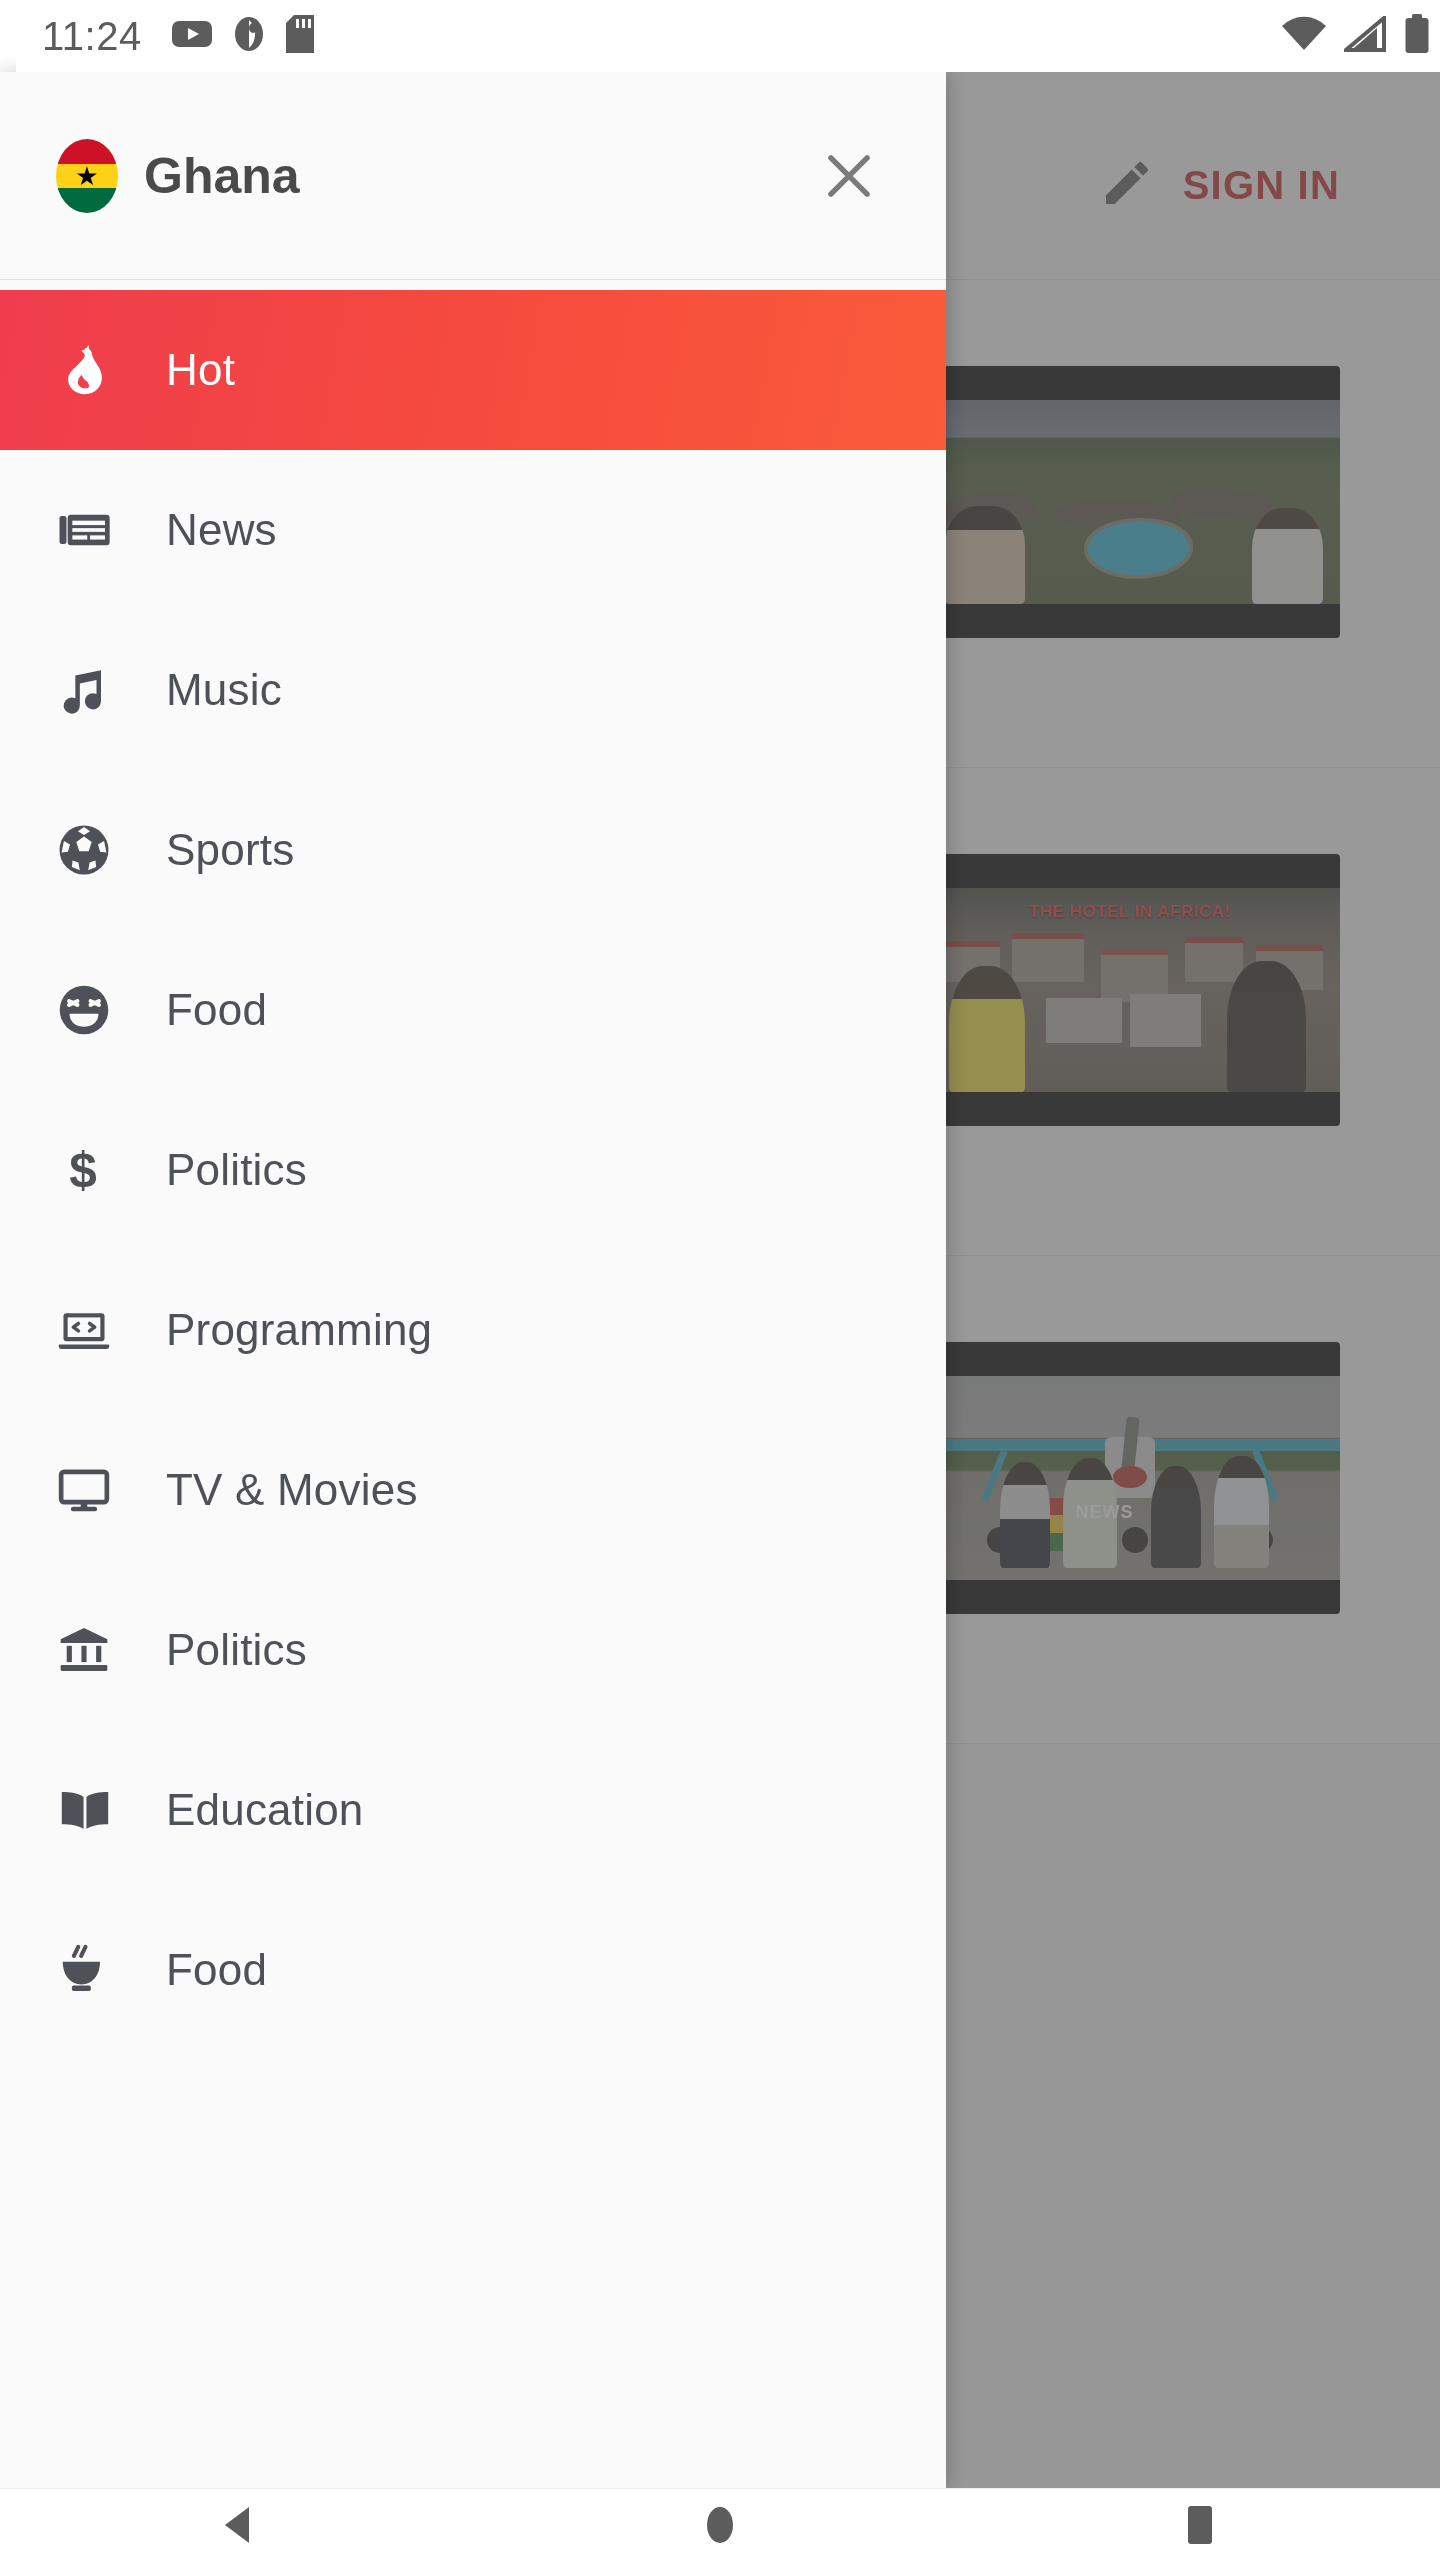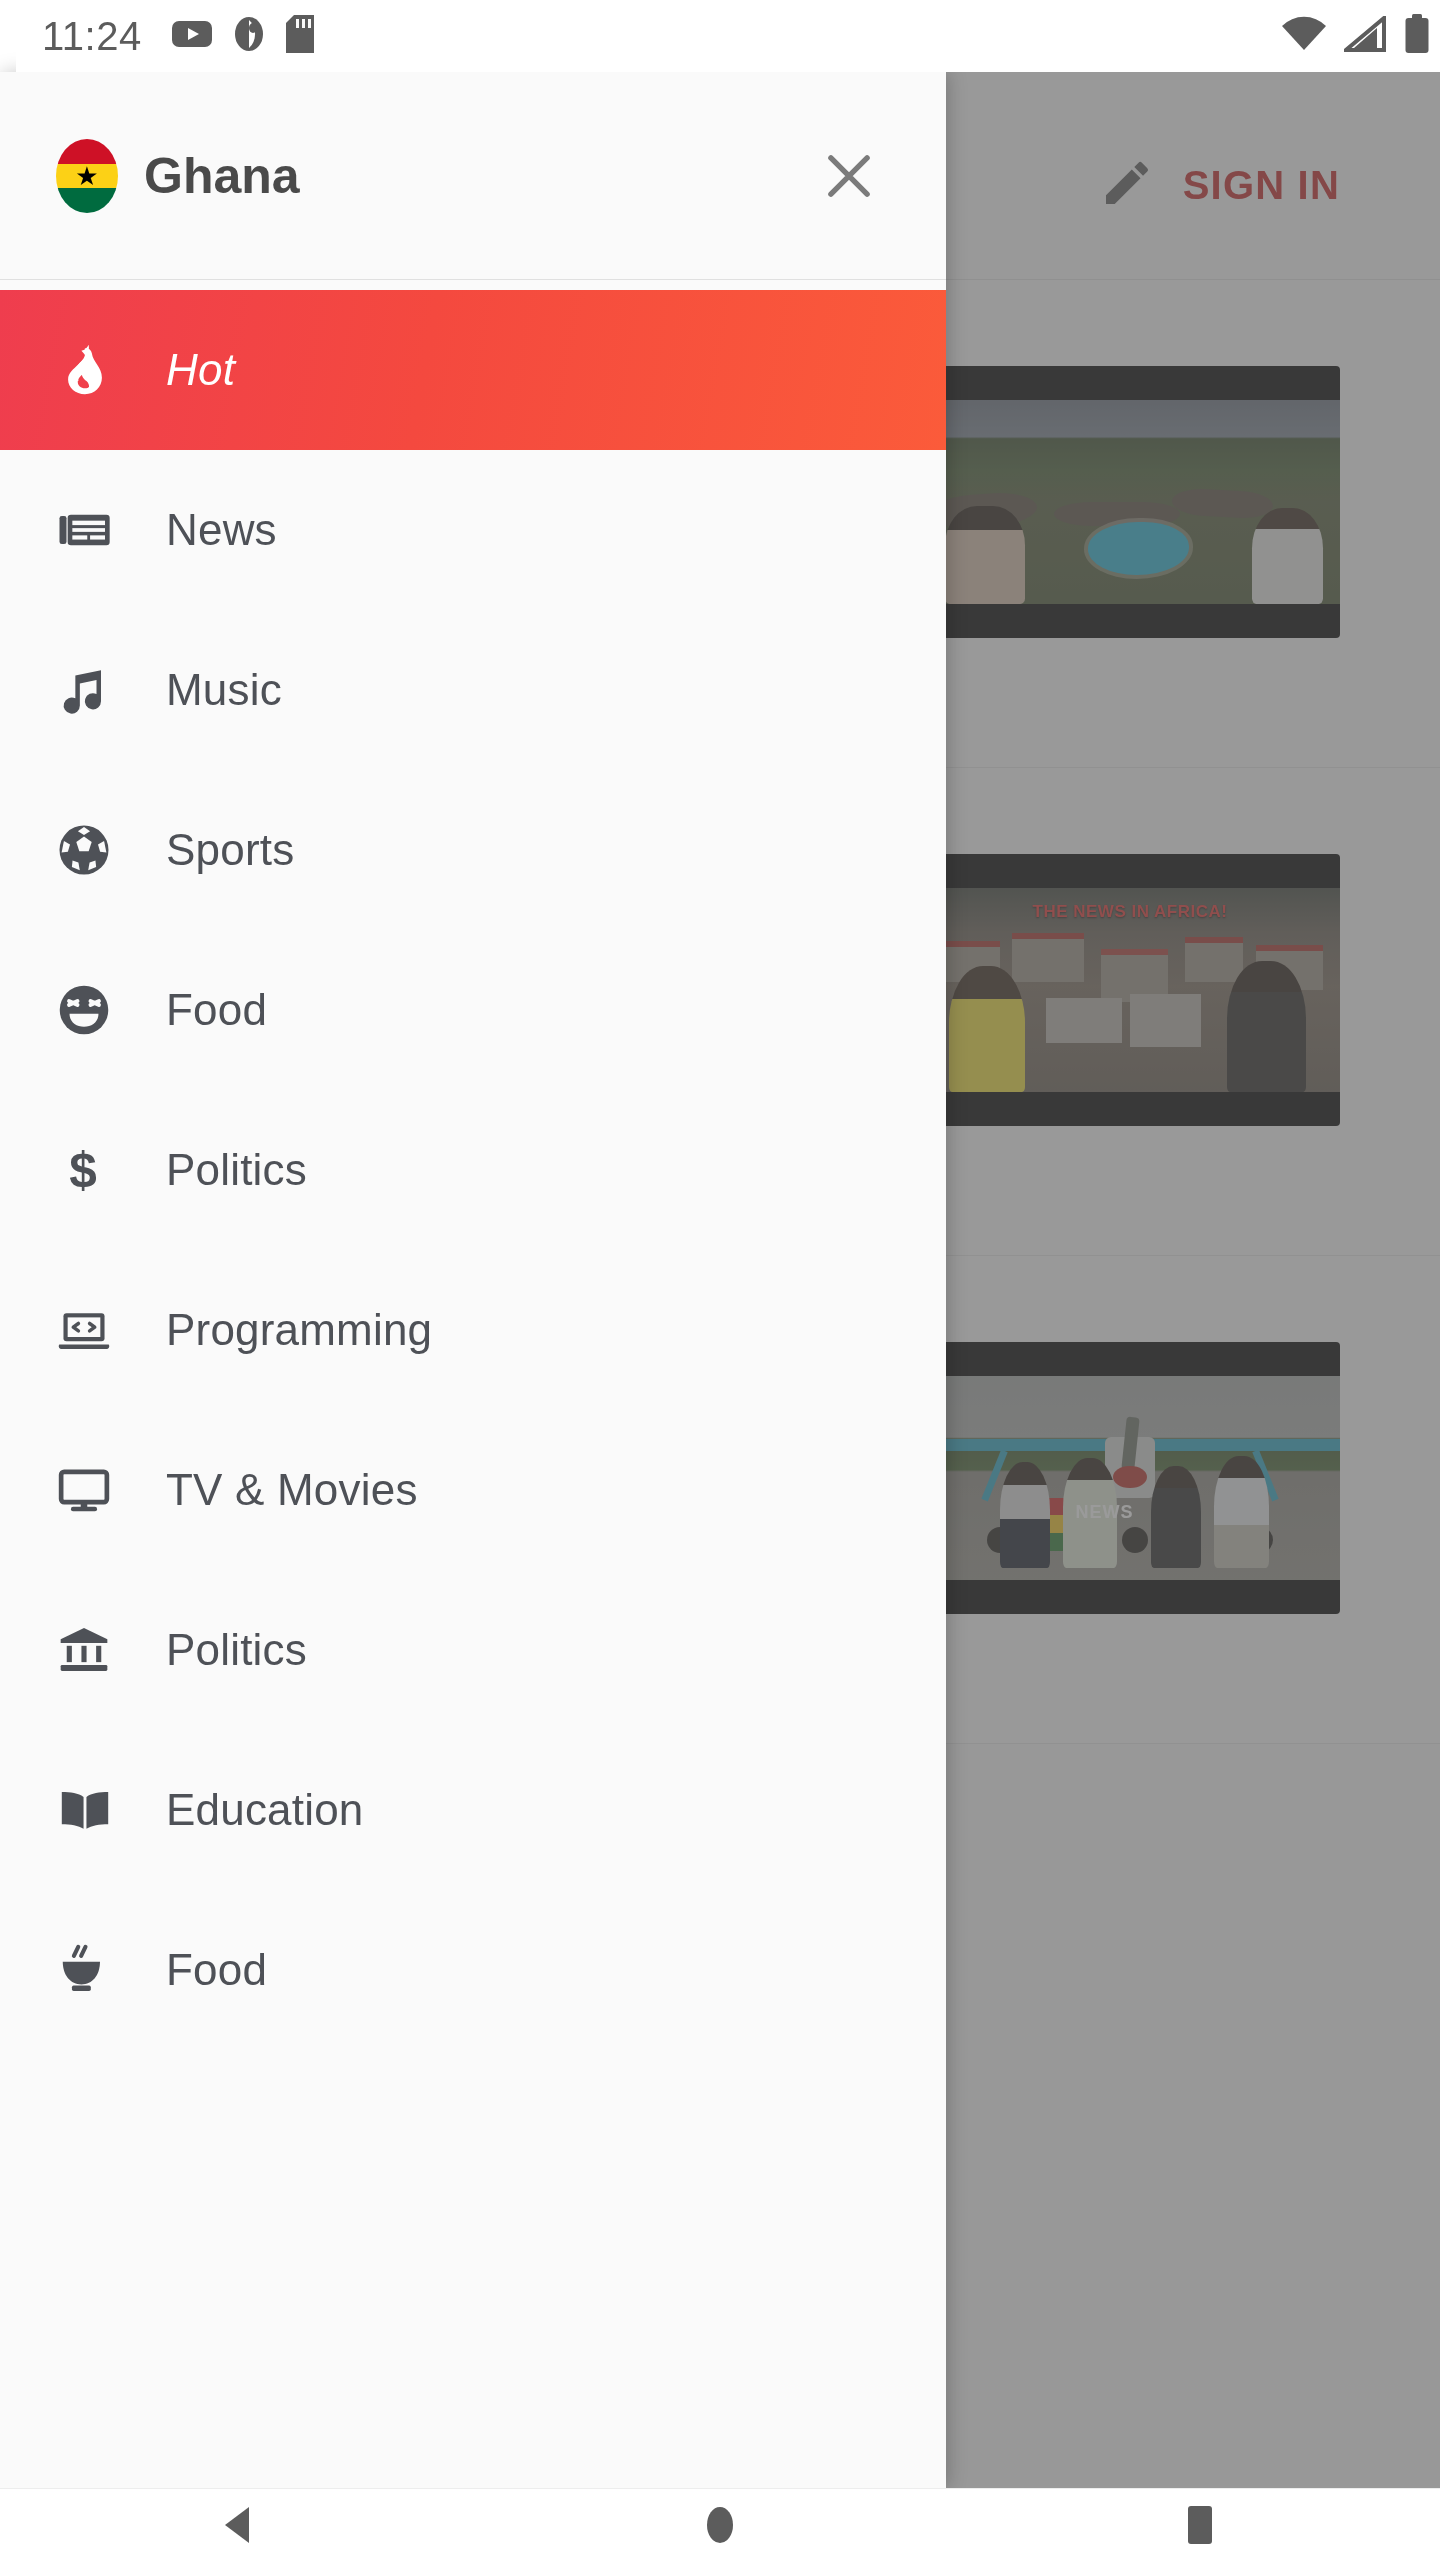--- a/index.html
+++ b/index.html
@@ -173,21 +173,20 @@
     font-size:50px; font-weight:700; color:#4a4a4a; margin-left:26px; flex:1;
   }
   .close-x{ width:70px; height:70px; display:flex; align-items:center; justify-content:center; }
 
   .menu-list{ flex:1; overflow:hidden; background:#fafafa; padding-top:10px; }
   .menu-item{
     height:160px; display:flex; align-items:center; padding-left:56px;
   }
   .menu-item.active{
     background:linear-gradient(100deg,#ef3d4e 0%, #f4493f 45%, #fb5b3a 100%);
-    font-style:italic;
   }
   .mi-icon{ width:86px; display:flex; align-items:center; justify-content:flex-start; flex-shrink:0; }
   .mi-label{
     font-size:44px; color:#4e5157; font-weight:400; margin-left:24px; letter-spacing:0.2px;
   }
   .menu-item.active .mi-label{ color:#fff; }
 
   
   .navbar{
     position:absolute; left:0; bottom:0; width:1440px; height:72px;
@@ -290,21 +289,21 @@
             <div class="sc2">
               <div class="blk b1"></div>
                 <div class="blk b2"></div>
                 <div class="blk b3"></div>
               <div class="blk b4"></div>
                 <div class="blk b5"></div>
               <div class="roofslab r1"></div>
                 <div class="roofslab r2"></div>
               <div class="woman"></div>
                 <div class="man"></div>
-              <div class="thumb-label">THE        NEWS IN AFRICA!</div>
+              <div class="thumb-label">THE        HOTEL IN AFRICA!</div>
             </div>
           </div>
         </div>
       </div>
       <div class="share-row">
         <span class="share-text">Share</span>
       </div>
     </div>
 
     <div class="bg-card">

